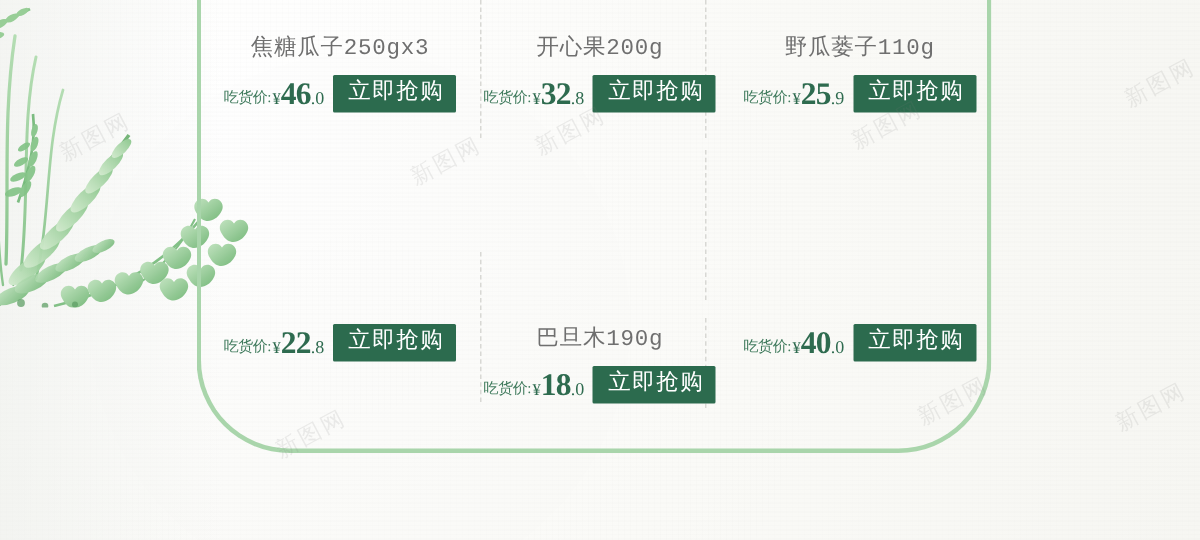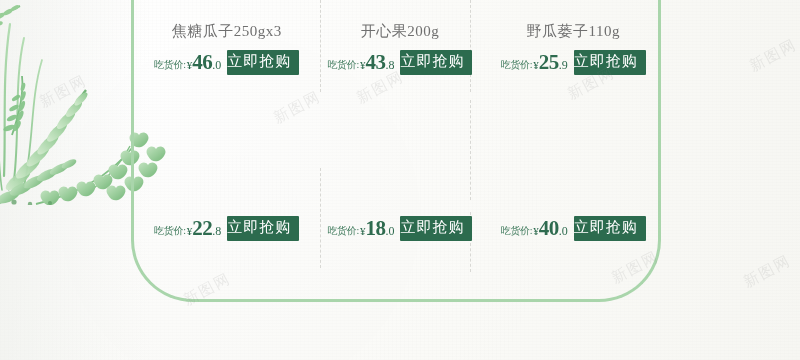--- a/index.html
+++ b/index.html
@@ -78,21 +78,21 @@
     height: 100px;
     display: flex;
     flex-direction: column;
     align-items: center;
     justify-content: flex-start;
     padding-top: 16px;
     box-sizing: border-box;
   }
 
   .product-title {
-    font-family: Liberation Serif, serif;
+    font-family: Liberation Mono, monospace;
     font-size: 15px;
     color: #6f6f6f;
     letter-spacing: .5px;
     white-space: nowrap;
     margin-bottom: 9px;
     font-weight: 400;
     text-align: right;
   }
 
   .buy-row {
@@ -129,21 +129,21 @@
     font-size: 12px;
     font-weight: 400;
     line-height: 1;
   }
   .buy-btn {
     background: #2c6b4e;
     color: #ffffff;
     font-family: "Liberation Serif", serif;
     font-size: 15px;
     letter-spacing: 1px;
-    padding: 4px 8px 5px 0;
+    padding: 4px 8px 5px 10px;
     border: none;
     border-radius: 1px;
     line-height: 1.05;
     cursor: pointer;
     white-space: nowrap;
   }
 
   
   .divider {
     position: absolute;
@@ -323,21 +323,21 @@
           <button class="buy-btn">立即抢购</button>
         </div>
       </div>
 
       <div class="cell">
         <div class="product-title">开心果200g</div>
         <div class="buy-row">
           <span class="price-block">
             <span class="price-label">吃货价:</span>
             <span class="price-yen">¥</span>
-            <span class="price-int">43</span>
+            <span class="price-int">32</span>
             <span class="price-dec">.8</span>
           </span>
           <button class="buy-btn">立即抢购</button>
         </div>
       </div>
 
       <div class="cell">
         <div class="product-title">野瓜蒌子110g</div>
         <div class="buy-row">
           <span class="price-block">
@@ -360,20 +360,21 @@
             <span class="price-label">吃货价:</span>
             <span class="price-yen">¥</span>
             <span class="price-int">22</span>
             <span class="price-dec">.8</span>
           </span>
           <button class="buy-btn">立即抢购</button>
         </div>
       </div>
 
       <div class="cell">
+        <div class="product-title">巴旦木190g</div>
         <div class="buy-row">
           <span class="price-block">
             <span class="price-label">吃货价:</span>
             <span class="price-yen">¥</span>
             <span class="price-int">18</span>
             <span class="price-dec">.0</span>
           </span>
           <button class="buy-btn">立即抢购</button>
         </div>
       </div>

